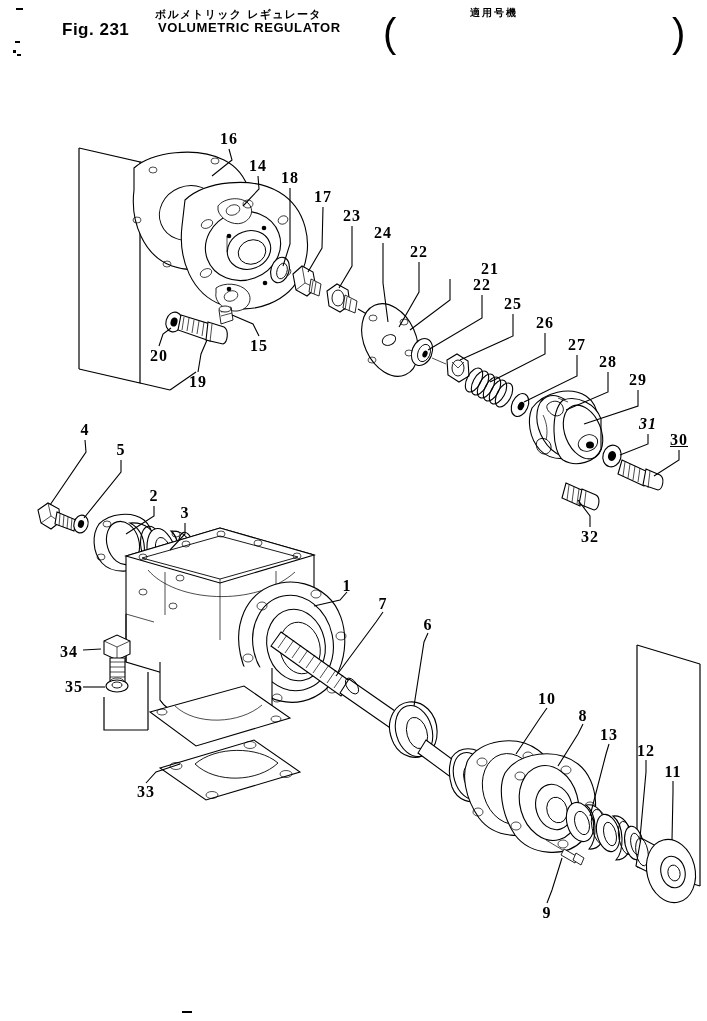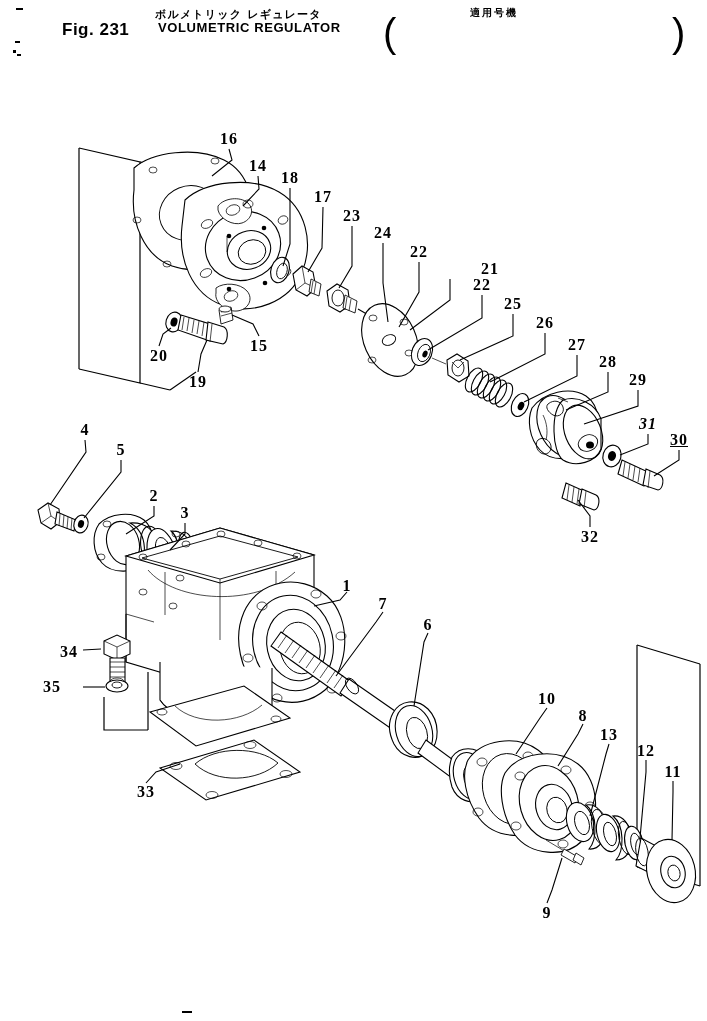--- a/index.html
+++ b/index.html
@@ -571,16 +571,16 @@
       <div class="lbl" style="left: 513px; top: 304px;">25</div>
       <div class="lbl" style="left: 545px; top: 323px;">26</div>
       <div class="lbl" style="left: 577px; top: 345px;">27</div>
       <div class="lbl" style="left: 608px; top: 362px; text-align: center;">28</div>
       <div class="lbl" style="left: 638px; top: 380px;">29</div>
       <div class="lbl" style="left: 679px; top: 440px; text-decoration: underline;">30</div>
       <div class="lbl" style="left: 648px; top: 424px; font-style: italic;">31</div>
       <div class="lbl" style="left: 590px; top: 537px;">32</div>
       <div class="lbl" style="left: 146px; top: 792px;">33</div>
       <div class="lbl" style="left: 69px; top: 652px;">34</div>
-      <div class="lbl" style="left: 52px; top: 687px;">35</div>
+      <div class="lbl" style="left: 74px; top: 687px;">35</div>
     </div>
 
 </div>
 
 </body></html>

